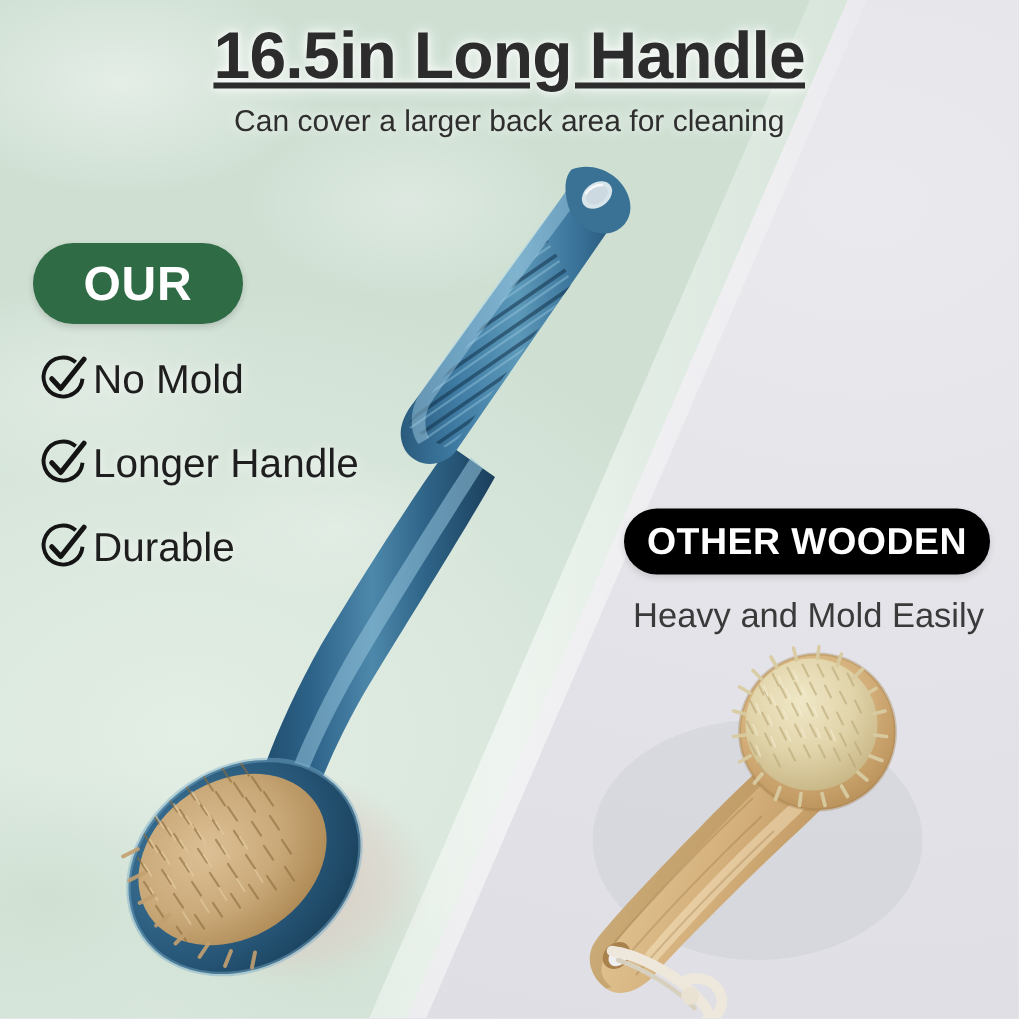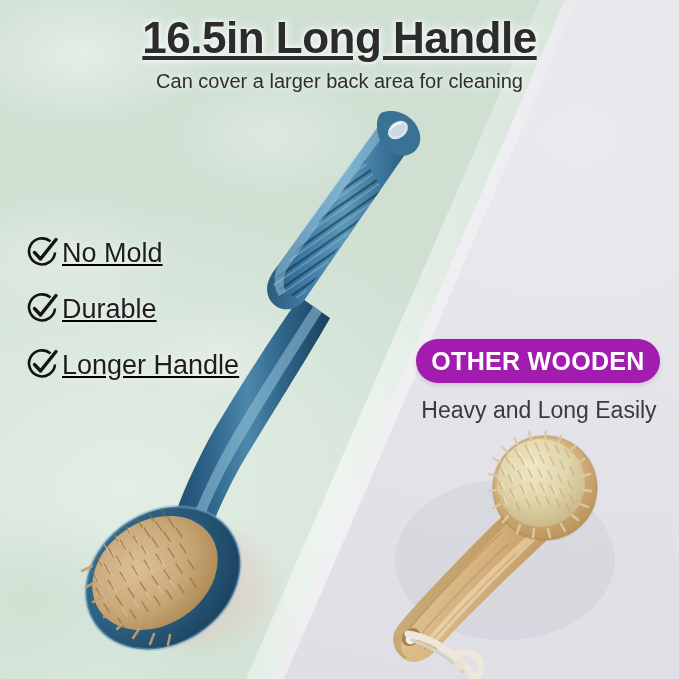--- a/index.html
+++ b/index.html
@@ -91,36 +91,35 @@
     box-shadow:0 2px 5px rgba(0,0,0,.16);
     display:flex;align-items:center;justify-content:center;
   }
   .our-badge span{
     color:#ffffff;font-size:32px;font-weight:bold;letter-spacing:.5px;
   }
   .feature-list{position:absolute;left:25px;top:225px;}
   .feature{
     display:flex;align-items:center;
     height:56px;
-    text-decoration:underline;
   }
   .check-ic{
     width:34px;height:34px;position:relative;flex:0 0 34px;margin-right:3px;
   }
   .check-ic svg{display:block;}
   .feature-label{
     font-size:27px;color:#1e1e1e;white-space:nowrap;
     text-shadow:0 0 7px rgba(255,255,255,.75);
   }
 
   
   .other-badge{
     position:absolute;left:416px;top:339px;
     width:244px;height:44px;
-    background:#a21caf;
+    background:#000000;
     border-radius:22px;
     box-shadow:0 2px 5px rgba(0,0,0,.13);
     display:flex;align-items:center;justify-content:center;
   }
   .other-badge span{
     color:#ffffff;font-size:25px;font-weight:bold;letter-spacing:.3px;
   }
   .other-sub{
     position:absolute;left:406px;top:397px;width:266px;
     text-align:center;
@@ -484,53 +483,56 @@
         <path d="M545 439 l1 -8"></path>
         <path d="M531 440 l-2 -8"></path>
       <path d="M518 445 l-4 -7"></path>
         <path d="M508 453 l-6 -6"></path>
     </g>
   </svg>
 
   <div class="title">16.5in Long Handle</div>
   <div class="subtitle">Can cover a larger back area for cleaning</div>
 
+  <div class="our-badge">
+    <span>OUR</span>
+  </div>
 
   <div class="feature-list">
 
     <div class="feature">
       <span class="check-ic">
         <svg width="34" height="34" viewBox="0 0 34 34">
           <path d="M25.5 5.5 A13 13 0 1 0 30 16.5" fill="none" stroke="#141414" stroke-width="2.6"></path>
           <path d="M9.5 16.5 L15.5 23 L31 3.5" fill="none" stroke="#141414" stroke-width="3.4" stroke-linecap="round" stroke-linejoin="round"></path>
         </svg>
       </span>
       <span class="feature-label">No Mold</span>
     </div>
 
     <div class="feature">
       <span class="check-ic">
         <svg width="34" height="34" viewBox="0 0 34 34">
           <path d="M25.5 5.5 A13 13 0 1 0 30 16.5" fill="none" stroke="#141414" stroke-width="2.6"></path>
           <path d="M9.5 16.5 L15.5 23 L31 3.5" fill="none" stroke="#141414" stroke-width="3.4" stroke-linecap="round" stroke-linejoin="round"></path>
         </svg>
       </span>
-      <span class="feature-label">Durable</span>
+      <span class="feature-label">Longer Handle</span>
     </div>
 
     <div class="feature">
       <span class="check-ic">
         <svg width="34" height="34" viewBox="0 0 34 34">
           <path d="M25.5 5.5 A13 13 0 1 0 30 16.5" fill="none" stroke="#141414" stroke-width="2.6"></path>
           <path d="M9.5 16.5 L15.5 23 L31 3.5" fill="none" stroke="#141414" stroke-width="3.4" stroke-linecap="round" stroke-linejoin="round"></path>
         </svg>
       </span>
-      <span class="feature-label">Longer Handle</span>
+      <span class="feature-label">Durable</span>
     </div>
 
   </div>
 
   <div class="other-badge">
     <span>OTHER WOODEN</span>
   </div>
-  <div class="other-sub">Heavy and Long Easily</div>
+  <div class="other-sub">Heavy and Mold Easily</div>
 
 </div>
 
 </body></html>

